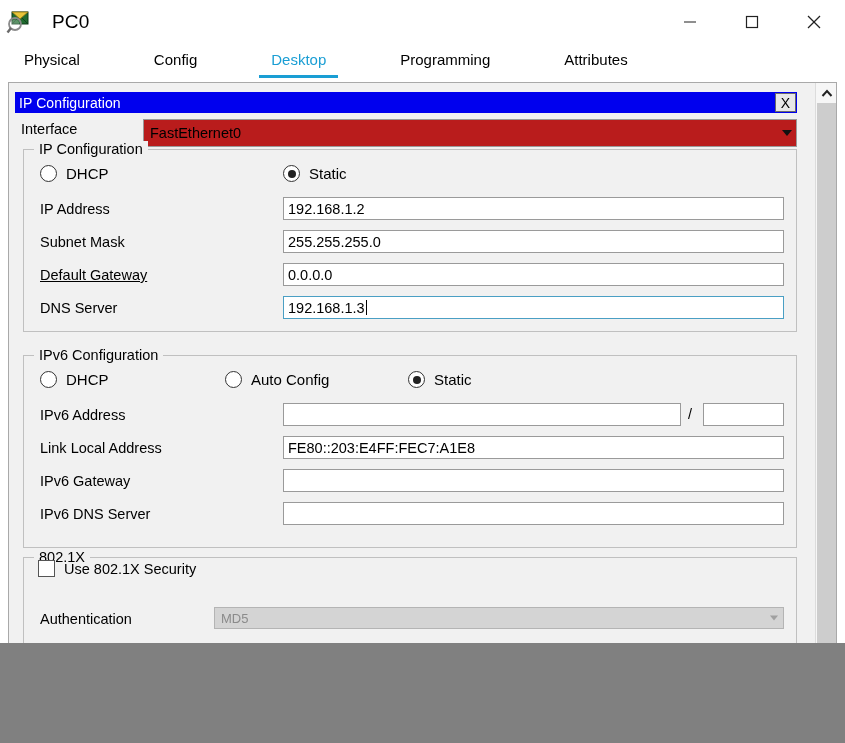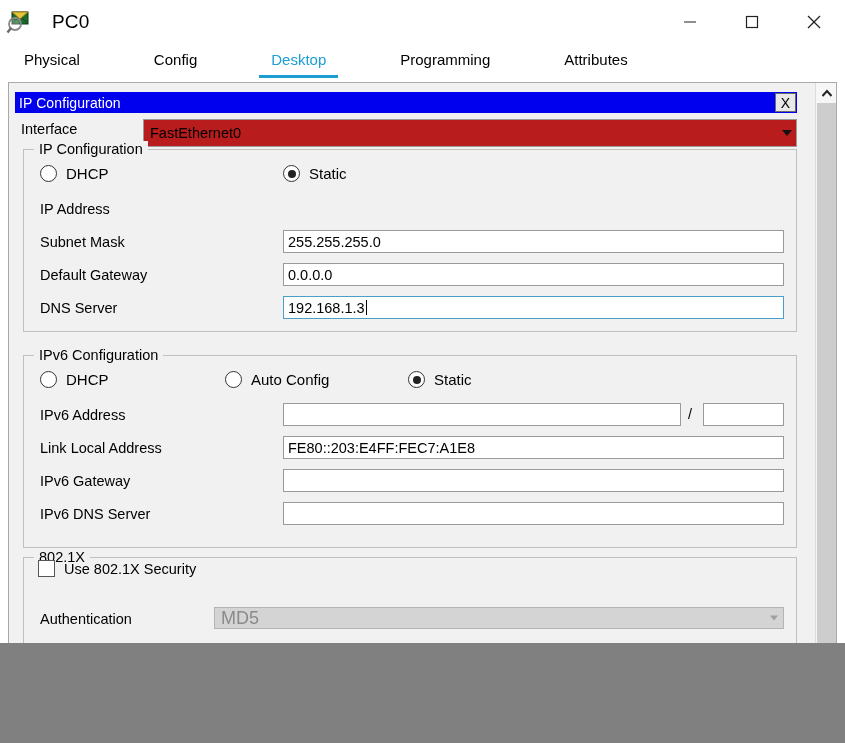--- a/index.html
+++ b/index.html
@@ -275,21 +275,21 @@
   
   .combo-dis {
     position: absolute;
     background: #d4d4d4;
     border: 1px solid #b4b4b4;
     height: 22px;
     display: flex;
     align-items: center;
   }
   .combo-dis .val {
-    font-size: 18px;
+    font-size: 13px;
     color: #8b8b8b;
     padding-left: 6px;
   }
   .combo-dis .arr {
     position: absolute;
     right: 5px; top: 50%;
     transform: translateY(-50%);
     width: 0; height: 0;
     border-left: 4px solid transparent;
     border-right: 4px solid transparent;
@@ -402,27 +402,30 @@
         <div class="radio-wrap" style="left:16px; top:15px;">
           <span class="radio"></span>
           <span class="radio-label">DHCP</span>
         </div>
         <div class="radio-wrap" style="left:259px; top:15px;">
           <span class="radio on"></span>
           <span class="radio-label">Static</span>
         </div>
 
         <span class="row-label" style="left:16px; top:51px;">IP Address</span>
+        <div class="txt" style="left:259px; top:47px; width:501px;">
+          <span class="val">192.168.1.2</span>
+        </div>
 
         <span class="row-label" style="left:16px; top:84px;">Subnet Mask</span>
         <div class="txt" style="left:259px; top:80px; width:501px;">
           <span class="val">255.255.255.0</span>
         </div>
 
-        <span class="row-label" style="left:16px; top:117px;">Default Gateway</span>
+        <span class="row-label" style="left:16px; top:117px;text-decoration:underline;">Default Gateway</span>
         <div class="txt" style="left:259px; top:113px; width:501px;">
           <span class="val">0.0.0.0</span>
         </div>
 
         <span class="row-label" style="left:16px; top:150px;">DNS Server</span>
         <div class="txt focused" style="left:259px; top:146px; width:501px;">
           <span class="val">192.168.1.3</span>
           <span class="caret"></span>
         </div>
       </div>

